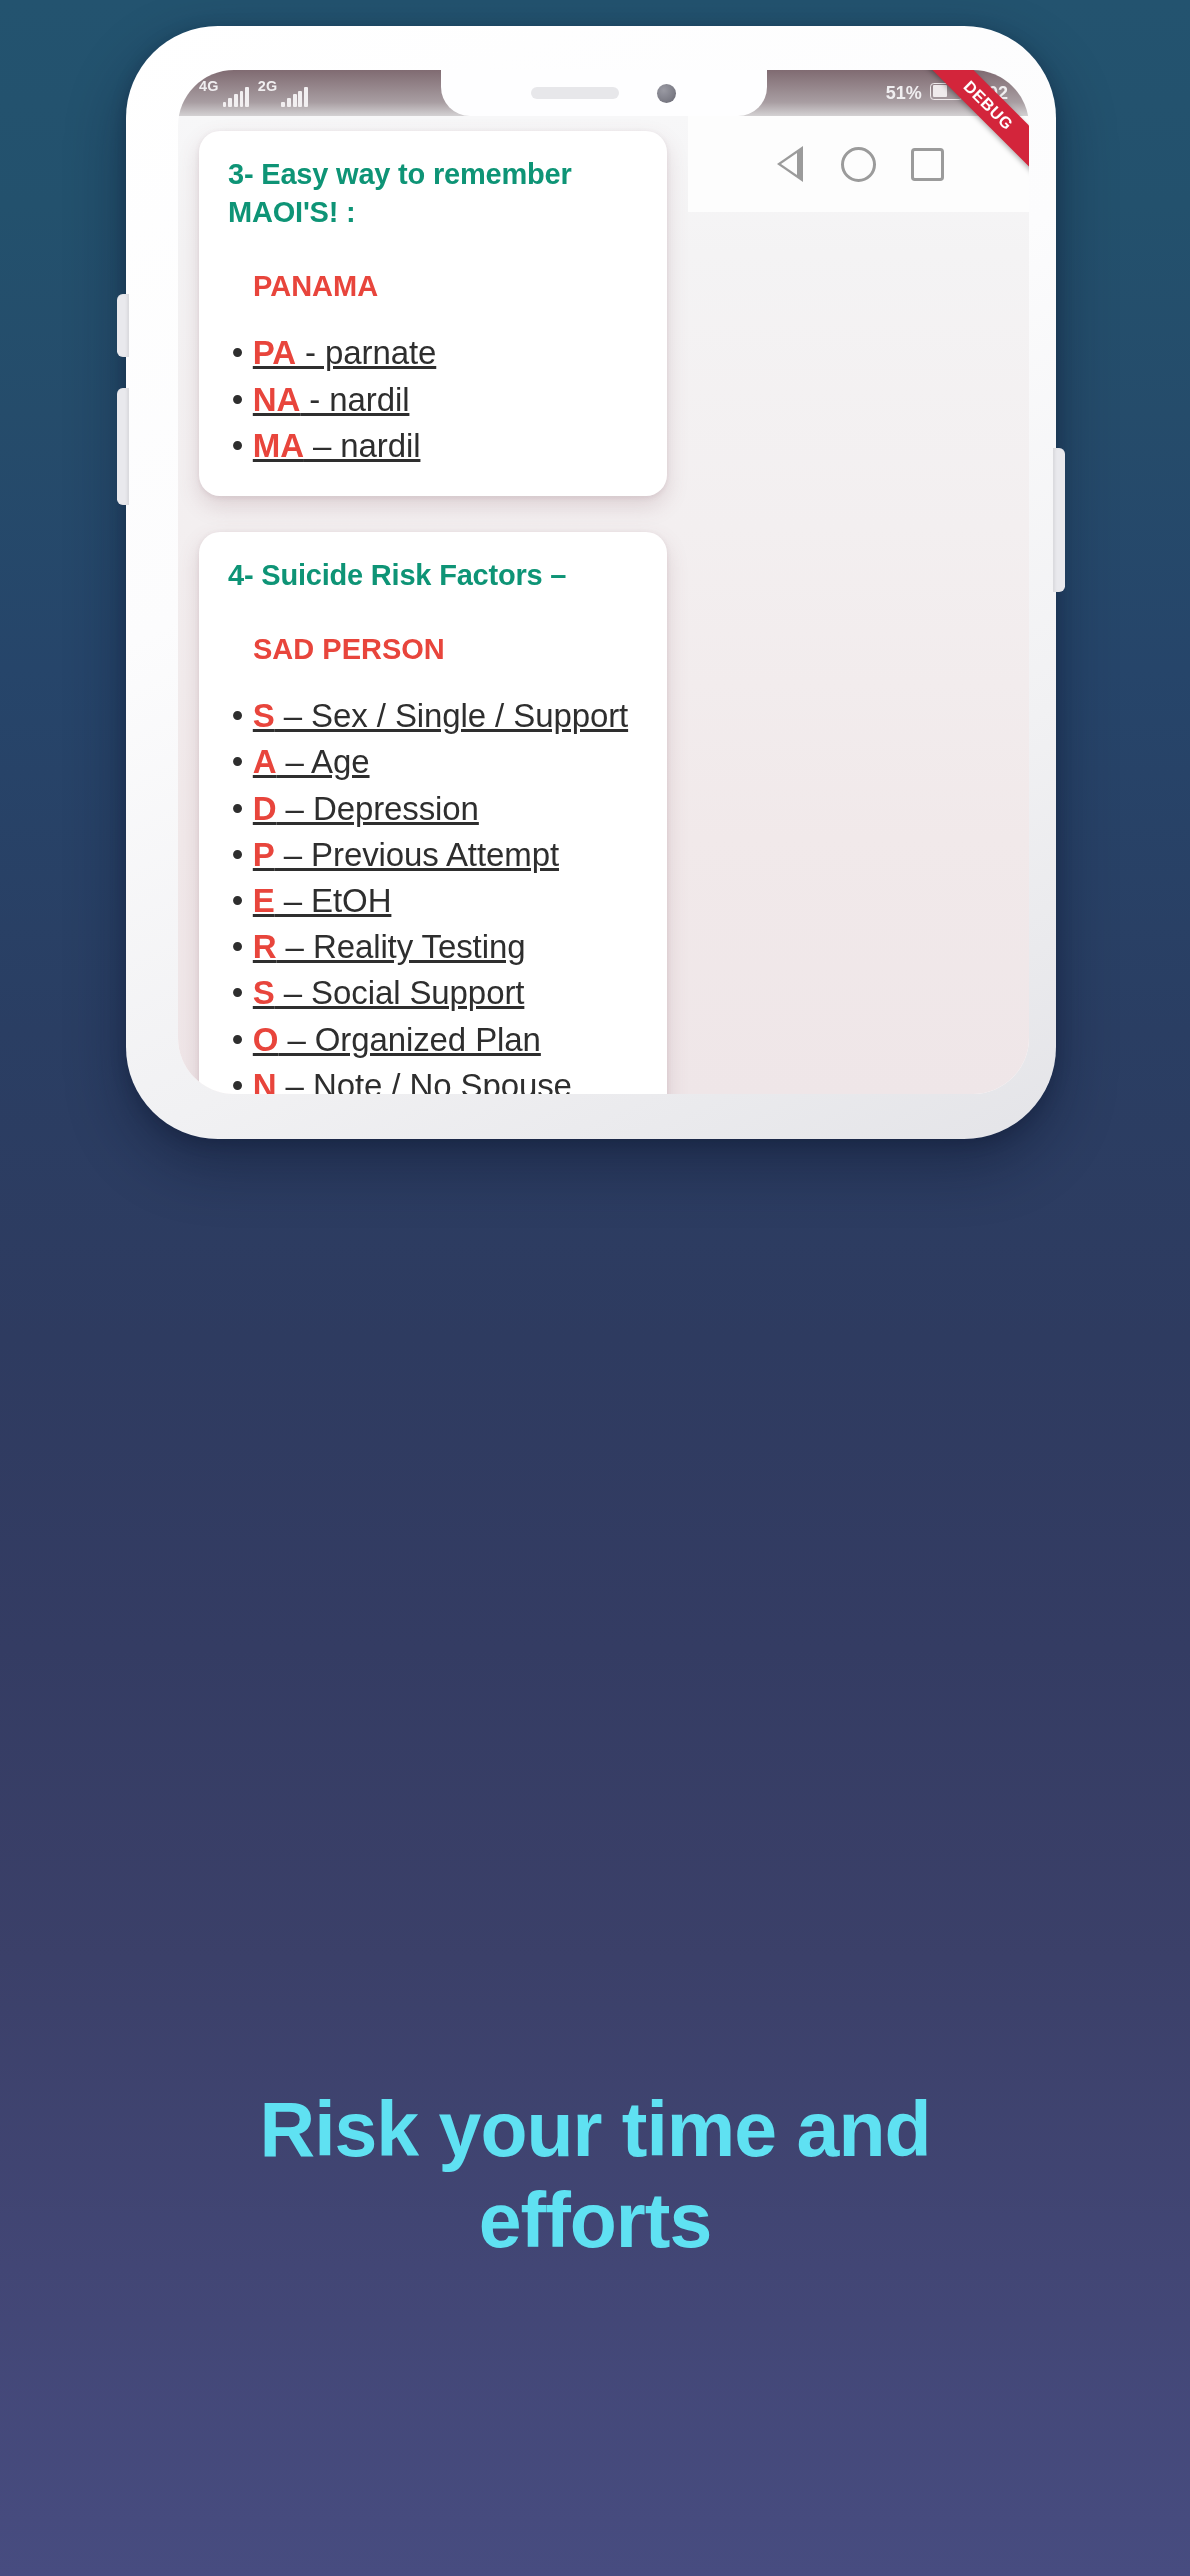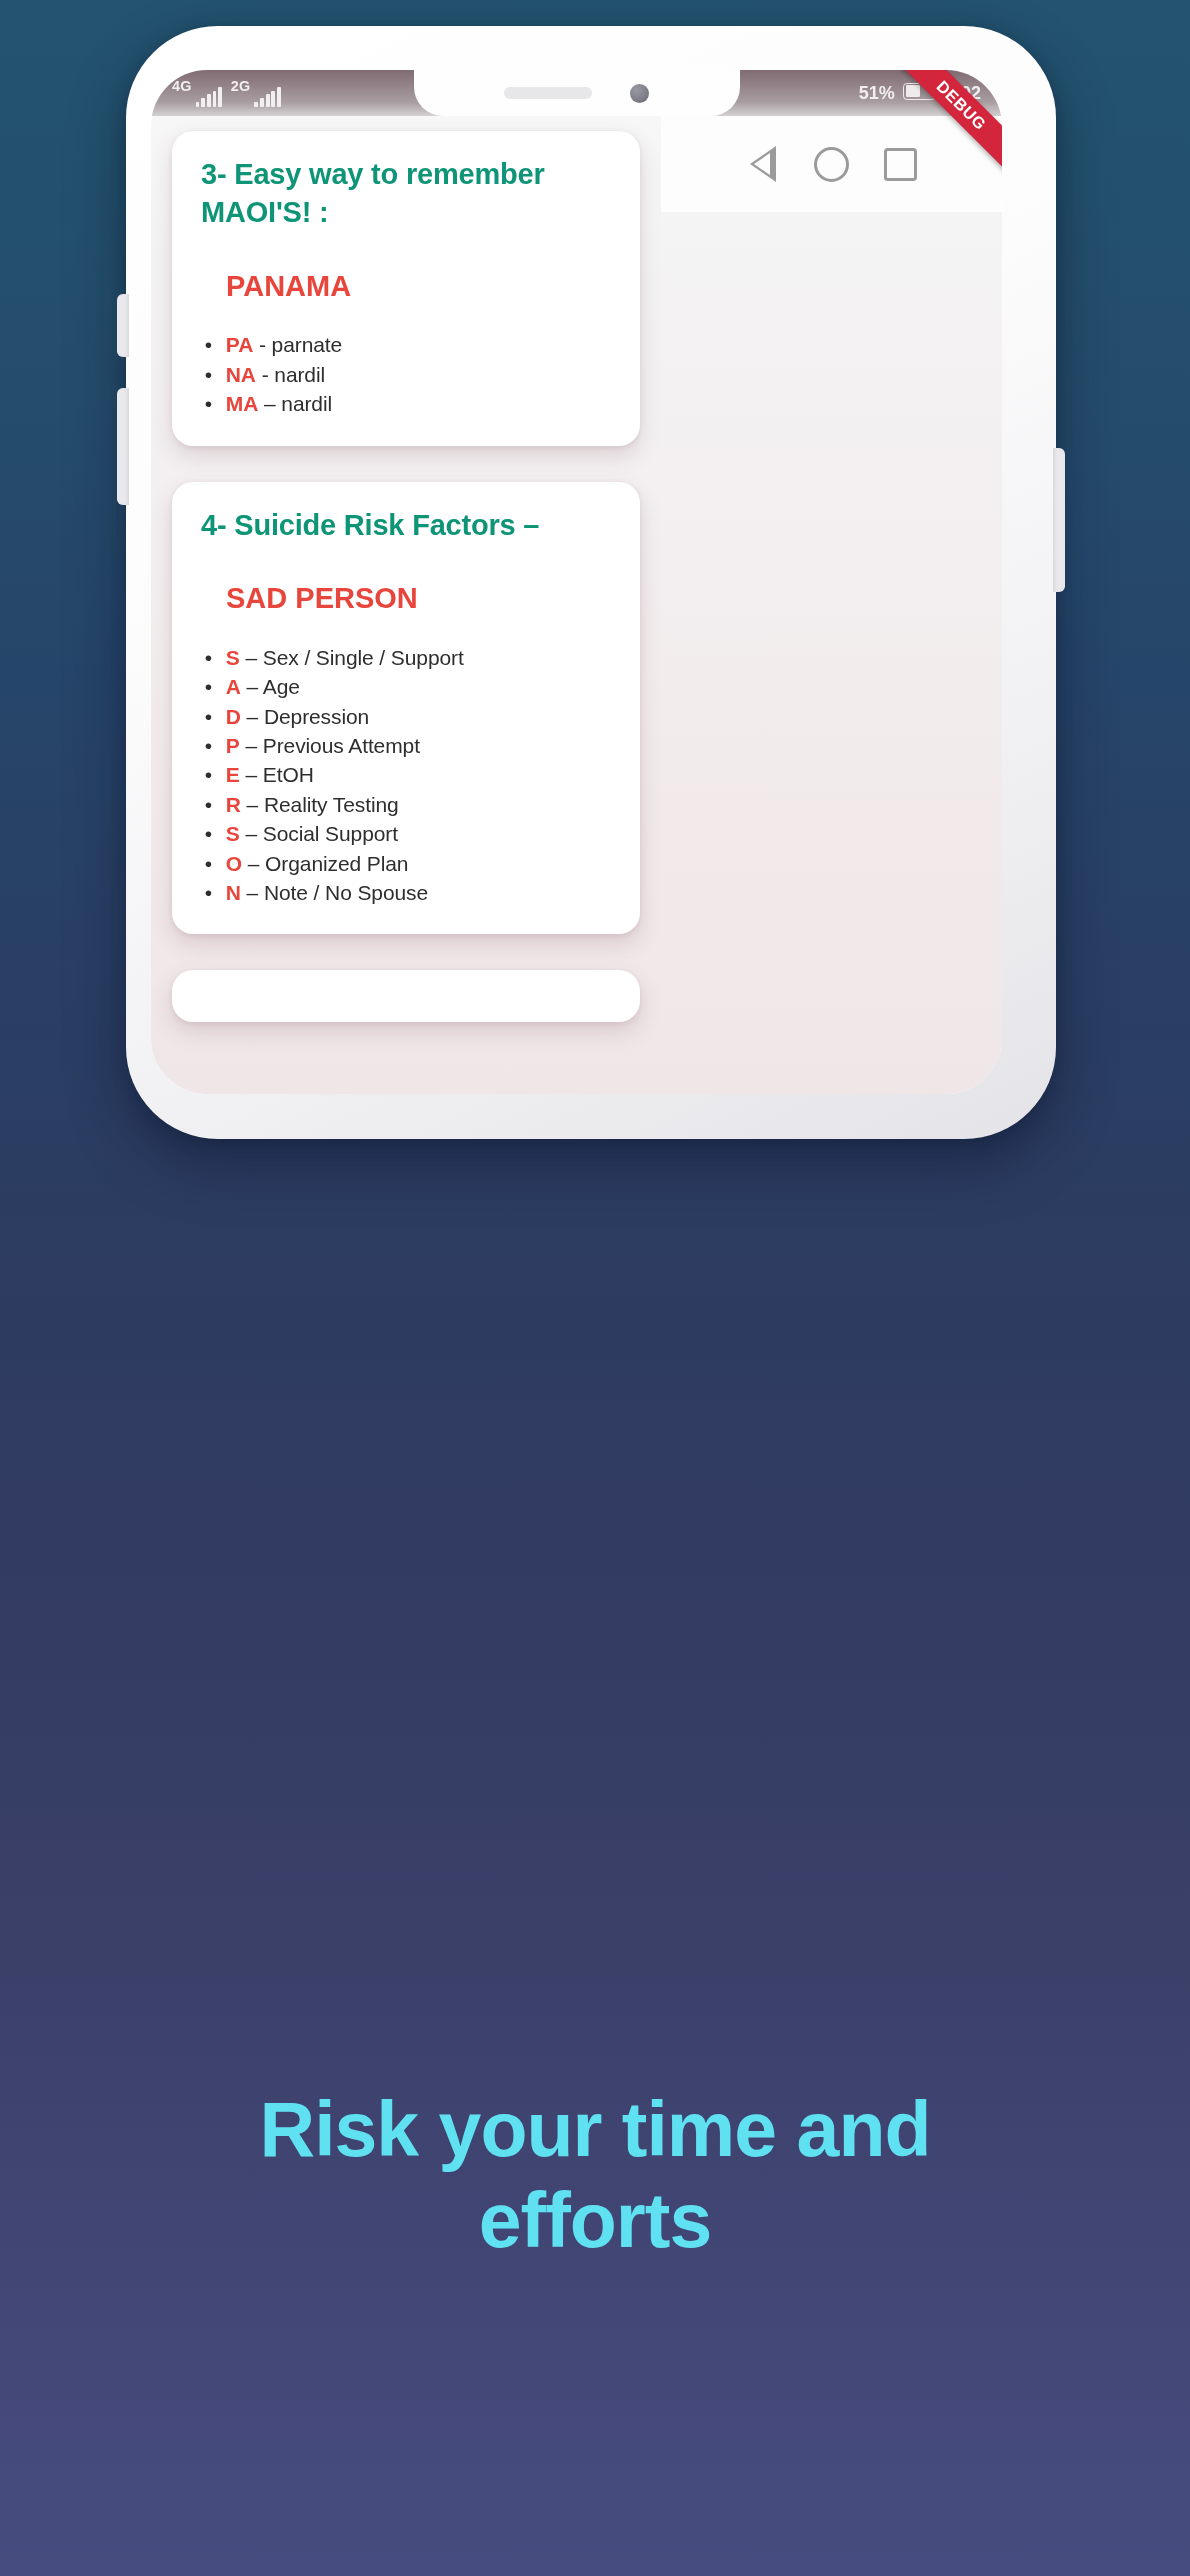--- a/index.html
+++ b/index.html
@@ -44,21 +44,21 @@
   .side-btn.b1{ top:268px; height:63px; }
   .side-btn.b2{ top:362px; height:117px; }
   .side-btn.r1{
     left:auto; right:-8.6px; top:422px; height:144px;
     border-radius:0 5.8px 5.8px 0;
     box-shadow:inset 1.9px 0 2.9px rgba(0,0,0,.07);
   }
 
   
   .screen{
-    position:absolute; left:25px; top:44px;
+    position:absolute; left:52px; top:44px;
     width:851px; height:1024px;
     background:#ffffff;
     border-radius:56px;
     overflow:hidden;
   }
 
   
   .notch{
     position:absolute; left:50%; transform:translateX(-50%);
     top:0; width:326px; height:46px;
@@ -148,22 +148,22 @@
     color:#0e9476;
     line-height:1.30;
     letter-spacing:-0.2px;
   }
   .card-sub{
     font-size:29px; font-weight:700; color:#e8453c;
     padding-left:25px; line-height:1.30;margin-top:36px;
   }
   .card-list{ list-style:none; margin-top:25px; }
   .card-list li{
-    font-size:21px; color:#2e2e2e; line-height:1.40;
-    padding-left:3.8px; letter-spacing:-0.1px;
+    font-size:33px; color:#2e2e2e; line-height:1.40;
+    padding-left:3.8px; letter-spacing:-0.1px;text-decoration:underline;
   }
   .card-list li::before{
     content:"\2022";
     color:#2e2e2e;
     display:inline-block;
     width:21px;
   }
   .card-list li b{ color:#e8453c; font-weight:700; }
 
   

